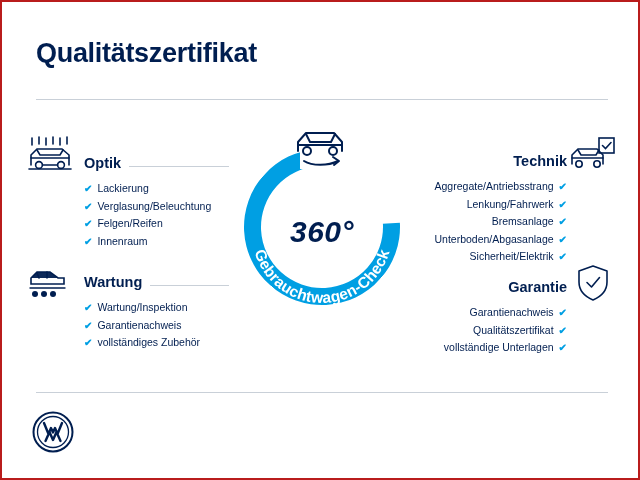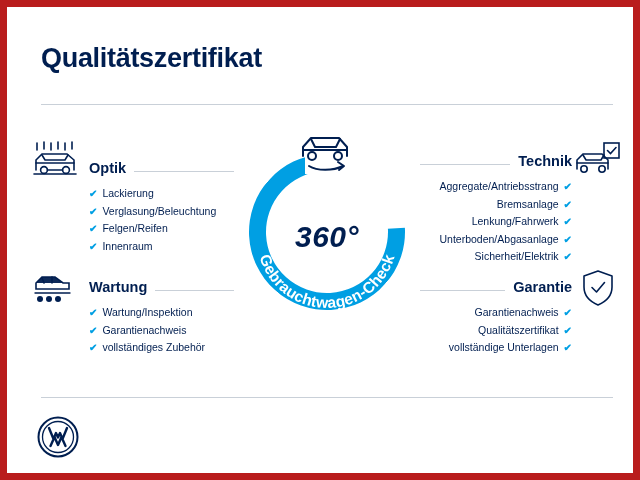--- a/index.html
+++ b/index.html
@@ -7,21 +7,21 @@
   body {
     width:640px; height:480px;
     background:#ffffff;
     font-family:"Liberation Sans", sans-serif;
     color:#001e50;
     overflow:hidden;
   }
   .page {
     position:relative;
     width:640px; height:480px;
-    border:7px solid #b91c1c;
+    border:2px solid #b91c1c;
     background:#fff;
     padding-left:22px;
   }
 
   
   .title {
     position:absolute;
     left:34px; top:36px;
     font-size:27px;
     font-weight:bold;
@@ -111,21 +111,21 @@
     font-size:10px;
   }
 
   
   .left .head-row { display:flex; align-items:flex-end; }
   .left .sec-head { margin-right:8px; }
   .left .items li .check { margin-right:5px; }
 
   
   .right { text-align:right; }
-  .right .head-row { display:flex; align-items:flex-end; justify-content:flex-end; }
+  .right .head-row { display:flex; align-items:flex-end; justify-content:flex-end;flex-direction:column; }
   .right .sec-head { margin-left:8px; }
   .right .items li .check { margin-left:5px; }
 
   .rule-flex { flex:1 1 auto; height:1px; background:#c9d0d8; margin-bottom:4px; }
 
   
   .icon { position:absolute; }
 
   
   .footer-rule {
@@ -201,22 +201,22 @@
       </g>
     </svg>
   </div>
   <div class="section right" style="left:413px; top:146px; width:152px;">
     <div class="head-row">
       <div class="rule-flex"></div>
       <div class="sec-head">Technik</div>
     </div>
     <ul class="items">
       <li><span>Aggregate/Antriebsstrang</span><span class="check">✔</span></li>
+      <li><span>Lenkung/Fahrwerk</span><span class="check">✔</span></li>
       <li><span>Bremsanlage</span><span class="check">✔</span></li>
-      <li><span>Lenkung/Fahrwerk</span><span class="check">✔</span></li>
       <li><span>Unterboden/Abgasanlage</span><span class="check">✔</span></li>
       <li><span>Sicherheit/Elektrik</span><span class="check">✔</span></li>
     </ul>
   </div>
 
   <div class="icon" style="left:26px; top:262px; width:46px; height:36px;">
     <svg viewBox="0 0 46 36" width="46" height="36">
       <g fill="none" stroke="#001e50" stroke-width="1.6" stroke-linecap="round">
         <path d="M3 20 L3 14 L9 8 L22 8 L30 14 L36 14 L36 20 Z"></path>
         <path d="M9 9 L11 14"></path>

